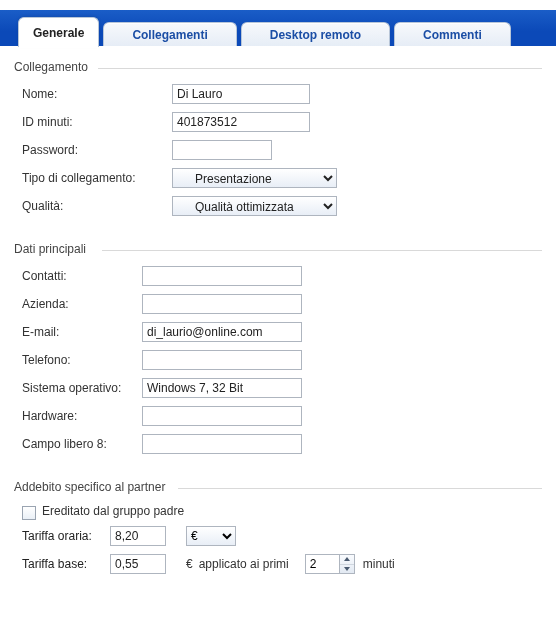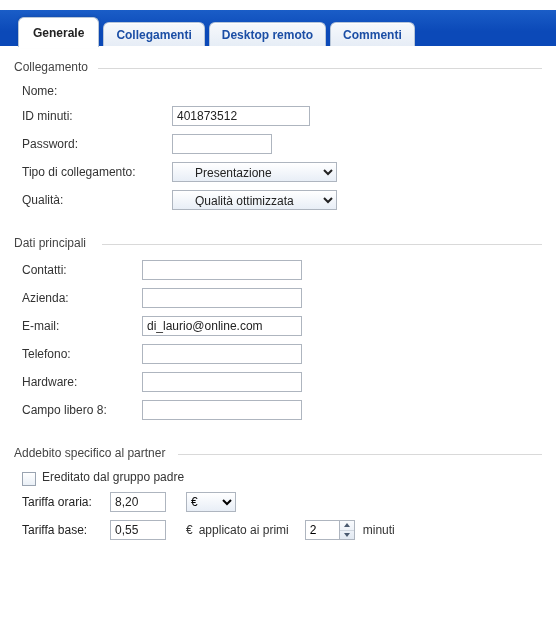--- a/index.html
+++ b/index.html
@@ -30,21 +30,21 @@
     gap: 4px;
     align-items: flex-end;
   }
   .tab {
     border: 1px solid #b8c6d8;
     border-bottom: none;
     border-radius: 6px 6px 0 0;
     background: linear-gradient(to bottom, #f7f9fc 0%, #e6edf6 100%);
     color: #1b4ea5;
     font-weight: bold;
-    padding: 6px 12px 6px;
+    padding: 6px 28px 6px;
     height: 24px;
     line-height: 12px;
     cursor: pointer;
     font-size: 12px;
     box-shadow: inset 0 1px 0 rgba(255,255,255,0.8);
   }
   .tab.active {
     background: #fff;
     color: #222;
     height: 30px;
@@ -175,20 +175,21 @@
   </div>
 
   <div class="body">
 
     <div class="fieldset">
       <span class="legend">Collegamento</span>
       <div class="rule" style="left:84px;"></div>
 
       <div class="row">
         <span class="label">Nome:</span>
+        <input class="txt" type="text" value="Di Lauro" style="">
       </div>
       <div class="row">
         <span class="label">ID minuti:</span>
         <input class="txt" type="text" value="401873512" style="">
       </div>
       <div class="row">
         <span class="label">Password:</span>
         <input class="txt" type="password" style="width: 100px;" value="">
       </div>
       <div class="row">
@@ -217,20 +218,24 @@
         <span class="label">Azienda:</span>
         <input class="txt" type="text" value="" style="">
       </div>
       <div class="row mainrow">
         <span class="label">E-mail:</span>
         <input class="txt wide" type="text" value="di_laurio@online.com" style="">
       </div>
       <div class="row mainrow">
         <span class="label">Telefono:</span>
         <input class="txt" type="text" value="" style="">
+      </div>
+      <div class="row mainrow">
+        <span class="label">Sistema operativo:</span>
+        <input class="txt wide" type="text" value="Windows 7, 32 Bit" style="">
       </div>
       <div class="row mainrow">
         <span class="label">Hardware:</span>
         <input class="txt" type="text" value="" style="">
       </div>
       <div class="row mainrow">
         <span class="label">Campo libero 8:</span>
         <input class="txt" type="text" value="" style="">
       </div>
     </div>

